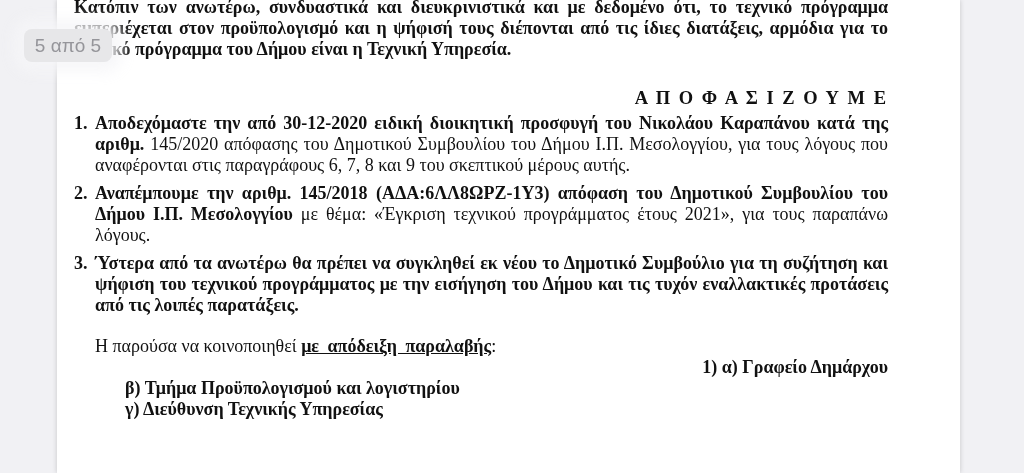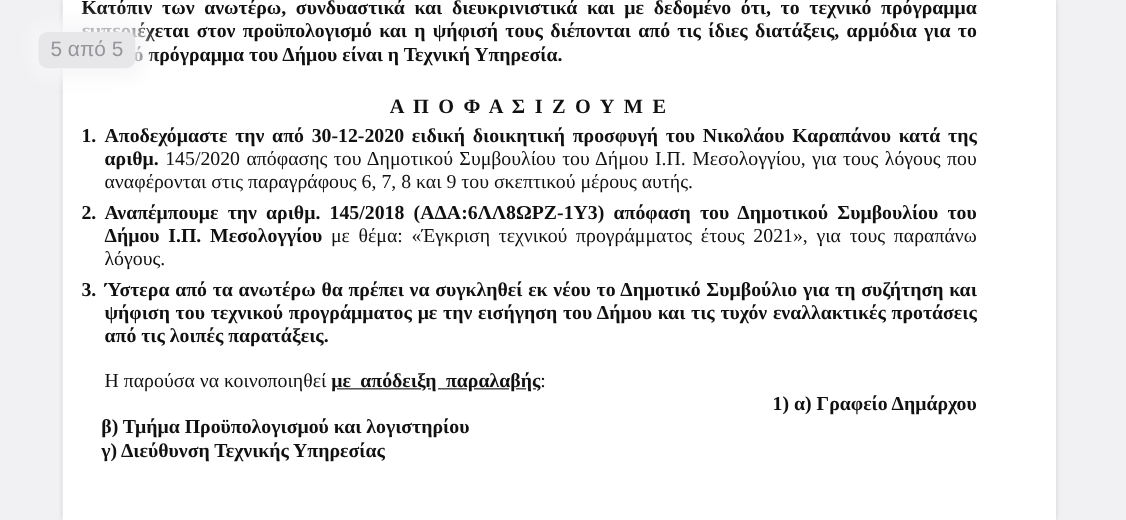--- a/index.html
+++ b/index.html
@@ -34,21 +34,21 @@
     width: 814px;
     color: #111;
     font-size: 18px;
     line-height: 21px;
   }
   .content p { margin: 0; }
   .just { text-align: justify; }
   b, .bold { font-weight: bold; }
   .decision-heading {
     margin: 28px 0 4px 0;
-    text-align: center;
+    text-align: right;
     font-weight: bold;
     font-size: 18.5px;
     line-height: 21px;
     letter-spacing: 2px;
     white-space: nowrap;
   }
   .decision-item {
     position: relative;
     padding-left: 21px;
     text-align: justify;
@@ -65,24 +65,24 @@
     font-weight: bold;
     text-decoration: underline;
     word-spacing: 4px;
   }
   .recipient-line {
     font-weight: bold;
     line-height: 21px;
     white-space: nowrap;
   }
   .recipient-line.first { margin-left: 3px; text-align: right; }
-  .recipient-line.indent { margin-left: 18px; }
+  .recipient-line.indent { margin-left: 51px; }
   .page-badge {
     position: absolute;
-    left: 35px;
+    left: 24px;
     top: 29px;
     width: 88px;
     height: 33px;
     background: #e7e7e9;
     border-radius: 8px;
     box-shadow: 0 0 14px 10px rgba(246,246,248,0.85);
     color: #95959a;
     font-family: "Liberation Sans", sans-serif;
     font-size: 19px;
     line-height: 33px;

